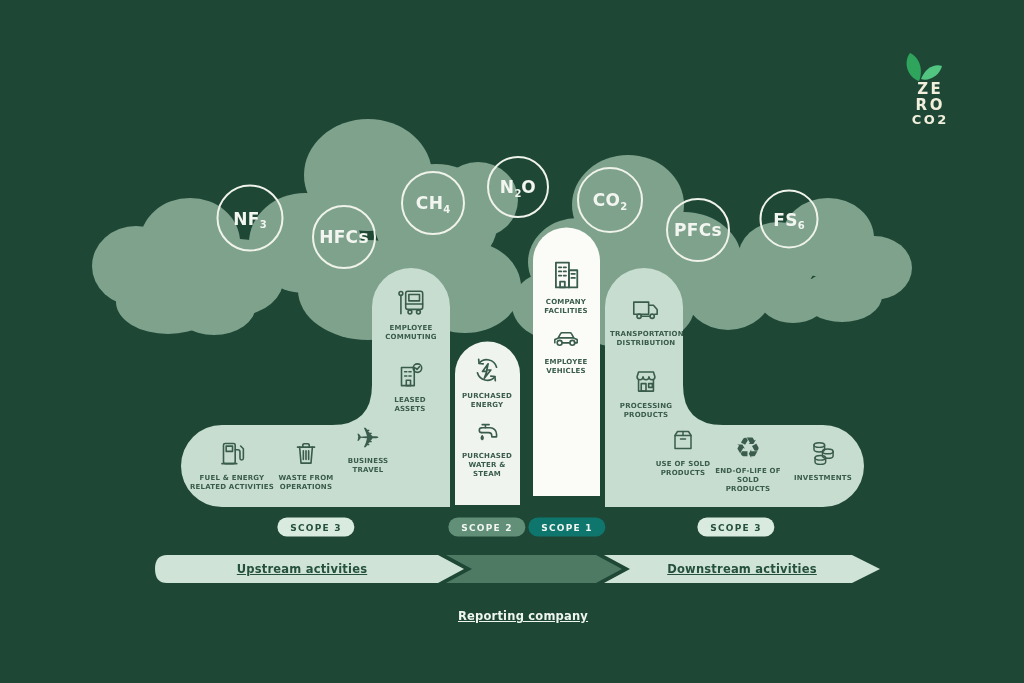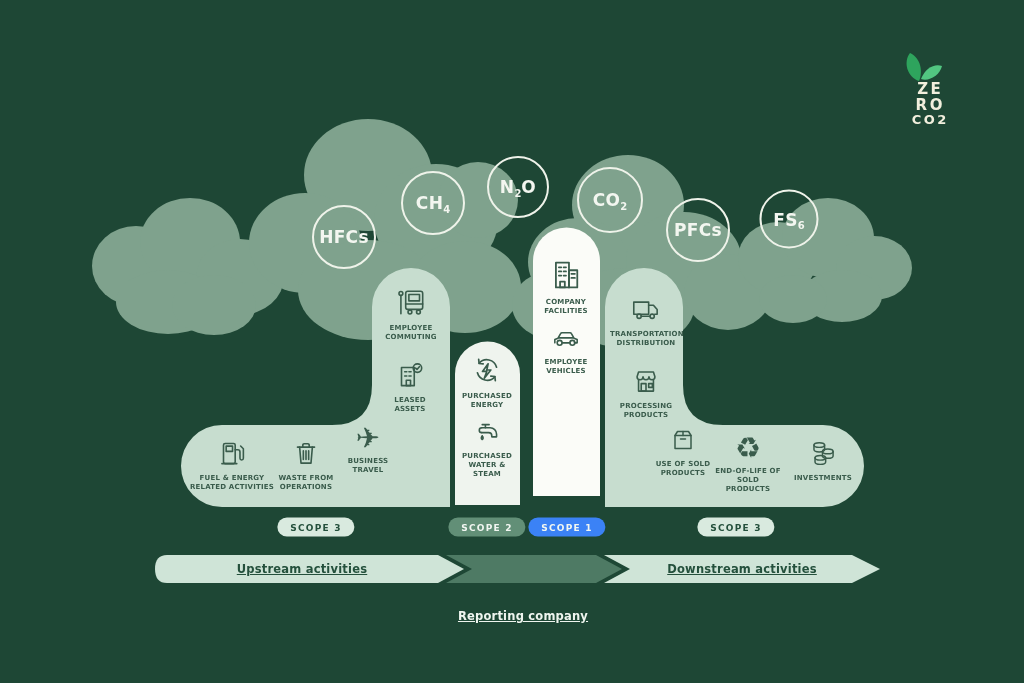--- a/index.html
+++ b/index.html
@@ -20,21 +20,21 @@
   .node svg{display:block;}
   .nlabel{font-size:7px;font-weight:700;letter-spacing:.2px;text-align:center;
           line-height:1.32;color:#3A5C4C;}
   .glyph{font-size:29px;line-height:1;color:#3A5C4C;}
 
   
   .pill{position:absolute;transform:translate(-50%,-50%);border-radius:12px;
         padding:5px 13px 4px;font-size:9px;font-weight:700;letter-spacing:1.2px;white-space:nowrap;}
   .pill-light{background:#D9EADF;color:#24503C;}
   .pill-mid{background:#628F77;color:#F1F6F1;}
-  .pill-mid2{background:#3b82f6;color:#F1F6F1;}
+  .pill-mid2{background:#0f766e;color:#F1F6F1;}
 
   
   .flow-label{position:absolute;transform:translate(-50%,-50%);font-size:11.5px;
               font-weight:600;letter-spacing:.2px;white-space:nowrap;text-decoration:underline;}
   .flow-dark{color:#24503C;}
   .flow-light{color:#EFF5EF;margin-top:47px;}
 
   
   .logo{position:absolute;left:897px;top:48px;width:64px;display:flex;flex-direction:column;
         }
@@ -82,20 +82,25 @@
     <path fill="#C7DDCF" d="M372 307 A39 39 0 0 1 450 307 L450 507 L222 507 A41 41 0 0 1 222 425 L332 425 Q372 425 372 385 Z"></path>
     <path fill="#EFF4EE" d="M455 374 A32.5 32.5 0 0 1 520 374 L520 505 L455 505 Z"></path>
     <path fill="#FBFCF8" d="M533 261 A33.5 33.5 0 0 1 600 261 L600 496 L533 496 Z"></path>
     <path fill="#C7DDCF" d="M605 307 A39 39 0 0 1 683 307 L683 385 Q683 425 723 425 L823 425 A41 41 0 0 1 823 507 L605 507 Z"></path>
 
     <path fill="#CFE4D7" d="M438 555 L464 569 L438 583 L167 583 Q155 583 155 569 Q155 555 167 555 Z"></path>
     <path fill="#4E7A64" d="M446 555 L596 555 L622 569 L596 583 L446 583 L472 569 Z"></path>
     <path fill="#CFE4D7" d="M604 555 L852 555 L880 569 L852 583 L604 583 L630 569 Z"></path>
   </svg>
 
+  <div class="bubble" style="left:250px;top:218px;width:67px;height:67px">
+    <span class="gpre">NF</span>
+      <span class="gsub">3</span>
+      <span class="gpre"></span>
+  </div>
   <div class="bubble" style="left:344px;top:237px;width:64px;height:64px">
     <span class="gpre">HFCs</span>
       <span class="gsub"></span>
       <span class="gpre"></span>
   </div>
   <div class="bubble" style="left:433px;top:203px;width:64px;height:64px">
     <span class="gpre">CH</span>
       <span class="gsub">4</span>
       <span class="gpre"></span>
   </div>

